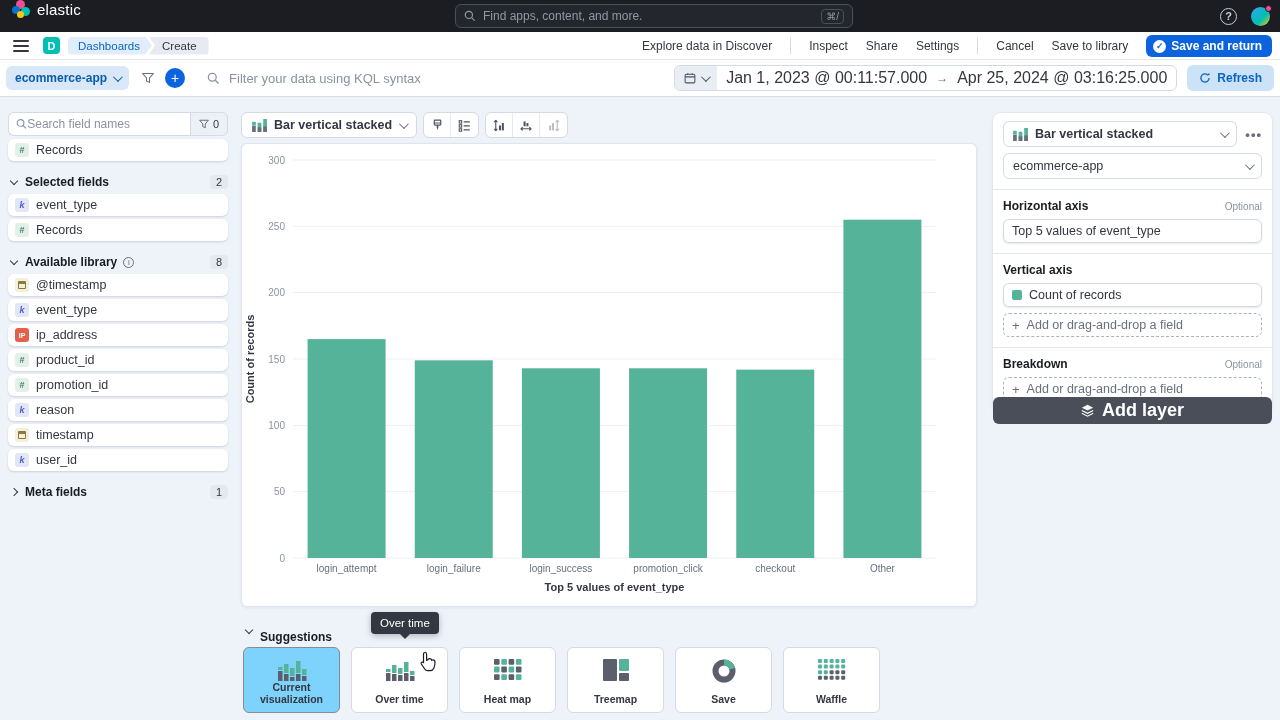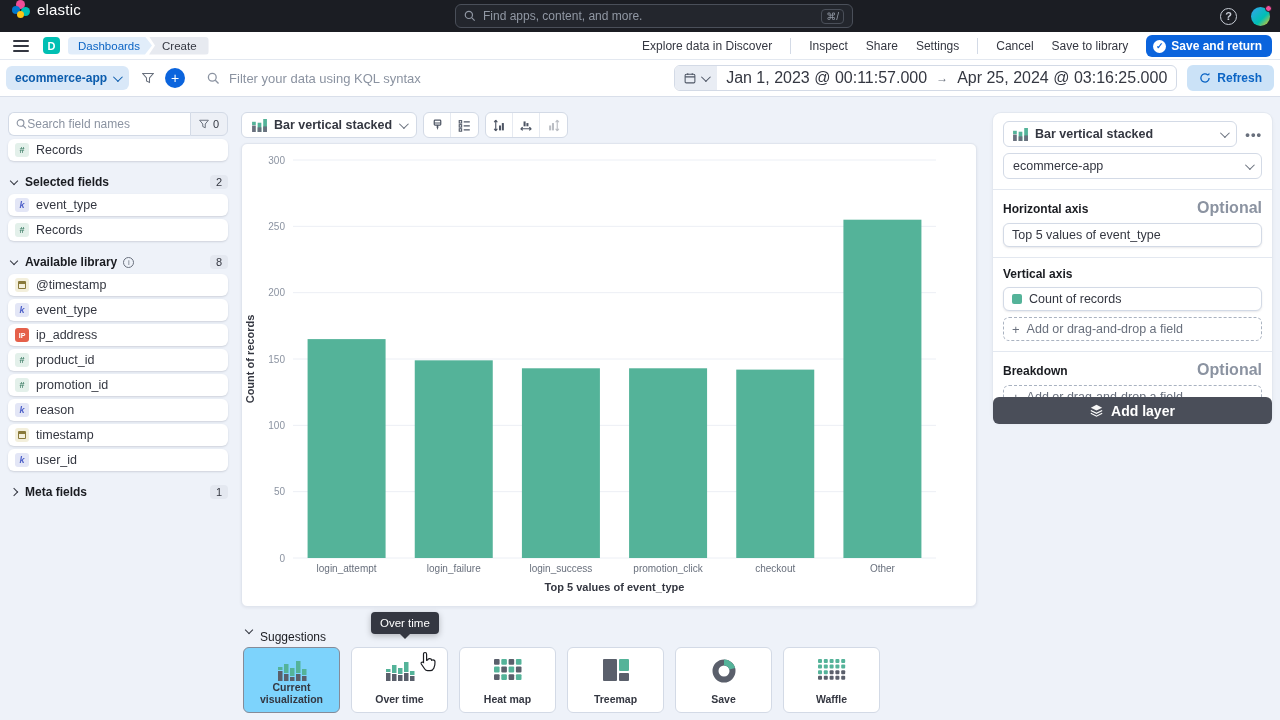--- a/index.html
+++ b/index.html
@@ -95,29 +95,29 @@
   .cfg-row1 { display:flex; align-items:center; gap:8px; }
   .cfg-type { flex:1; height:26px; border:1px solid #D3DAE6; border-radius:6px; display:flex; align-items:center; gap:7px; padding:0 9px; font-size:12.5px; font-weight:bold; color:#343741; cursor:pointer; }
   .cfg-type .chev { margin-left:auto; color:#69707D; }
   .dots-btn { color:#69707D; font-size:13px; letter-spacing:1px; cursor:pointer; font-weight:bold; }
   .cfg-dataview { margin-top:6px; height:26px; border:1px solid #D3DAE6; border-radius:6px; display:flex; align-items:center; padding:0 9px; font-size:12.5px; color:#343741; cursor:pointer; }
   .cfg-dataview .chev { margin-left:auto; color:#69707D; }
   .cfg-divider { height:1px; background:#E3E8F0; margin:10px -10px 0; }
   .dim-section { padding-top:9px; }
   .dim-head { display:flex; align-items:baseline; }
   .dim-label { font-size:12px; font-weight:bold; color:#1A1C21; }
-  .dim-opt { margin-left:auto; font-size:16px; color:#8B93A1;font-weight:bold; }
+  .dim-opt { margin-left:auto; font-size:10px; color:#8B93A1; }
   .dim-item { margin-top:6px; height:24px; background:#fff; border:1px solid #D3DAE6; border-radius:6px; display:flex; align-items:center; gap:7px; padding:0 8px; font-size:12.5px; color:#343741; cursor:pointer; box-shadow:0 1px 2px rgba(62,69,86,.12); }
   .swatch { width:10px; height:10px; border-radius:2px; flex:none; }
   .dim-add { margin-top:6px; height:24px; border:1px dashed #A9B2C0; border-radius:6px; display:flex; align-items:center; gap:7px; padding:0 8px; font-size:12.5px; color:#69707D; cursor:pointer; }
   .dim-add .plus { font-size:13px; }
-  .addlayer-btn { position:absolute; left:993px; top:397px; width:279px; height:27px; background:#4A4E59; color:#fff; font-size:14px; font-weight:bold; border:none; border-radius:6px; display:flex; align-items:center; justify-content:center; gap:8px; cursor:pointer; font-family:"Liberation Sans", sans-serif; }
-
-  
-  .sugg-head { position:absolute; left:243px; top:630px; display:flex; align-items:flex-start; font-size:12px; font-weight:normal; color:#1A1C21; cursor:pointer; }
+  .addlayer-btn { position:absolute; left:993px; top:397px; width:279px; height:27px; background:#4A4E59; color:#fff; font-size:18px; font-weight:bold; border:none; border-radius:6px; display:flex; align-items:center; justify-content:center; gap:8px; cursor:pointer; font-family:"Liberation Sans", sans-serif; }
+
+  
+  .sugg-head { position:absolute; left:243px; top:630px; display:flex; align-items:flex-start; font-size:12px; font-weight:bold; color:#1A1C21; cursor:pointer; }
   .sugg-cards { position:absolute; left:243px; top:647px; display:flex; gap:11px; }
   .sugg-card { width:97px; height:66px; background:#fff; border:1px solid #D3DAE6; border-radius:6px; display:flex; flex-direction:column; align-items:center; justify-content:flex-end; padding-bottom:7px; cursor:pointer; position:relative; }
   .sugg-card .ic { position:absolute; top:11px; left:0; right:0; display:flex; justify-content:center; }
   .sugg-card .lbl { font-size:10.5px; font-weight:bold; color:#343741; text-align:center; }
   .sugg-card.selected { background:#7dd3fc; border:1px solid #858B98; }
   .tooltip { position:absolute; left:371px; top:612px; background:#343741; color:#fff; font-size:11.5px; padding:5px 9px; border-radius:4px; box-shadow:0 2px 6px rgba(0,0,0,.25); z-index:5; }
   .tooltip:after { content:""; position:absolute; left:50%; bottom:-5px; margin-left:-5px; border-left:5px solid transparent; border-right:5px solid transparent; border-top:5px solid #343741; }
   .cursor-hand { position:absolute; left:419px; top:651px; z-index:6; }
 </style>
 </head>

